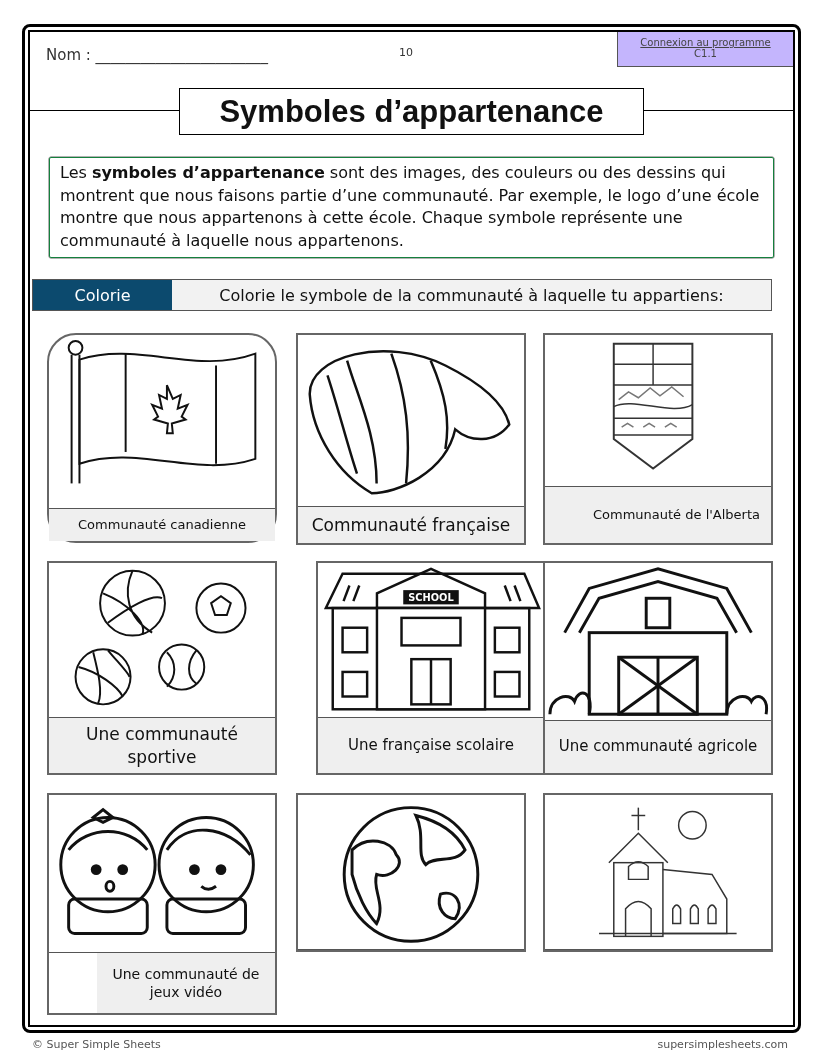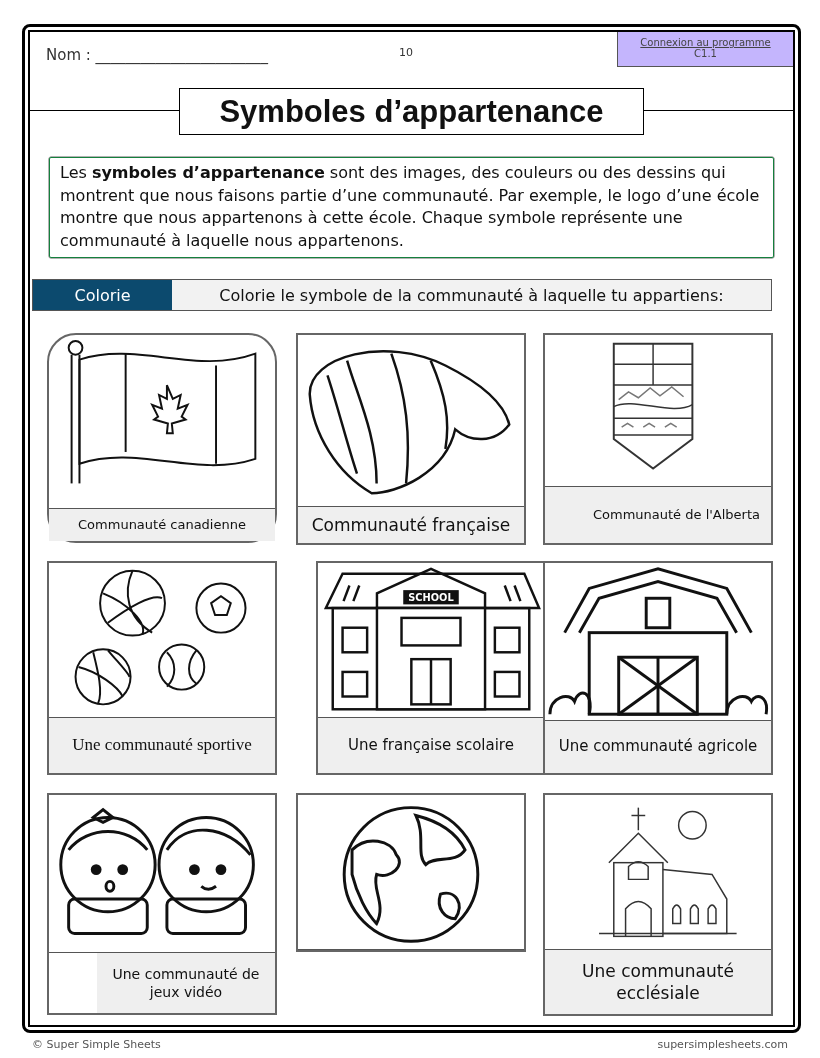--- a/index.html
+++ b/index.html
@@ -137,21 +137,21 @@
       <circle cx="85" cy="40" r="33"></circle>
         <path d="M55 30 C80 40 100 60 95 72 M60 60 C80 45 105 30 115 35 M85 7 C75 30 80 55 105 70"></path>
       <circle cx="175" cy="45" r="25"></circle>
         <path d="M165 40 l10 -7 10 7 -4 12 -12 0 z"></path>
       <circle cx="55" cy="115" r="28"></circle>
         <path d="M30 105 C50 110 70 125 75 135 M45 90 C50 110 55 130 50 142 M60 88 C70 100 80 110 82 115"></path>
       <circle cx="135" cy="105" r="23"></circle>
         <path d="M120 90 C130 100 130 115 120 125 M150 88 C140 100 140 115 150 122"></path>
     </svg>
   </div>
-  <div class="caption" style="height:55px; font-size:17px;font-family:Liberation Serif, serif;">Une communauté sportive</div>
+  <div class="caption" style="height:55px; font-size:17px;">Une communauté sportive</div>
 </div>
 
 <div class="card" style="left:296px; top:561px;margin-left:20px;">
   <div class="img" style="height:155px;">
     <svg viewBox="0 0 230 155" fill="none" stroke="#111" stroke-width="2.5">
       <path d="M8 45 L25 10 L210 10 L225 45 Z"></path>
       <line x1="32" y1="22" x2="26" y2="38"></line>
         <line x1="42" y1="22" x2="36" y2="38"></line>
       <line x1="190" y1="22" x2="196" y2="38"></line>
         <line x1="200" y1="22" x2="206" y2="38"></line>
@@ -230,17 +230,16 @@
       <path d="M65 68 L95 38 L125 68"></path>
       <rect x="70" y="68" width="50" height="75"></rect>
       <path d="M85 85 L85 72 Q95 62 105 72 L105 85 Z"></path>
       <path d="M82 143 L82 115 Q95 100 108 115 L108 143"></path>
       <path d="M120 75 L170 80 L185 105 L185 140 L120 140"></path>
       <path d="M130 115 q4 -8 8 0 l0 15 -8 0 z M148 115 q4 -8 8 0 l0 15 -8 0 z M166 115 q4 -8 8 0 l0 15 -8 0 z"></path>
       <circle cx="150" cy="30" r="14"></circle>
       <path d="M55 140 L195 140"></path>
     </svg>
   </div>
-  <div class="caption" style="height:64px; font-size:17px;">Une communauté ecclésiale</div>
 </div>
 
 <div class="footer-left">© Super Simple Sheets</div>
 <div class="footer-right">supersimplesheets.com</div>
 
 </body></html>

